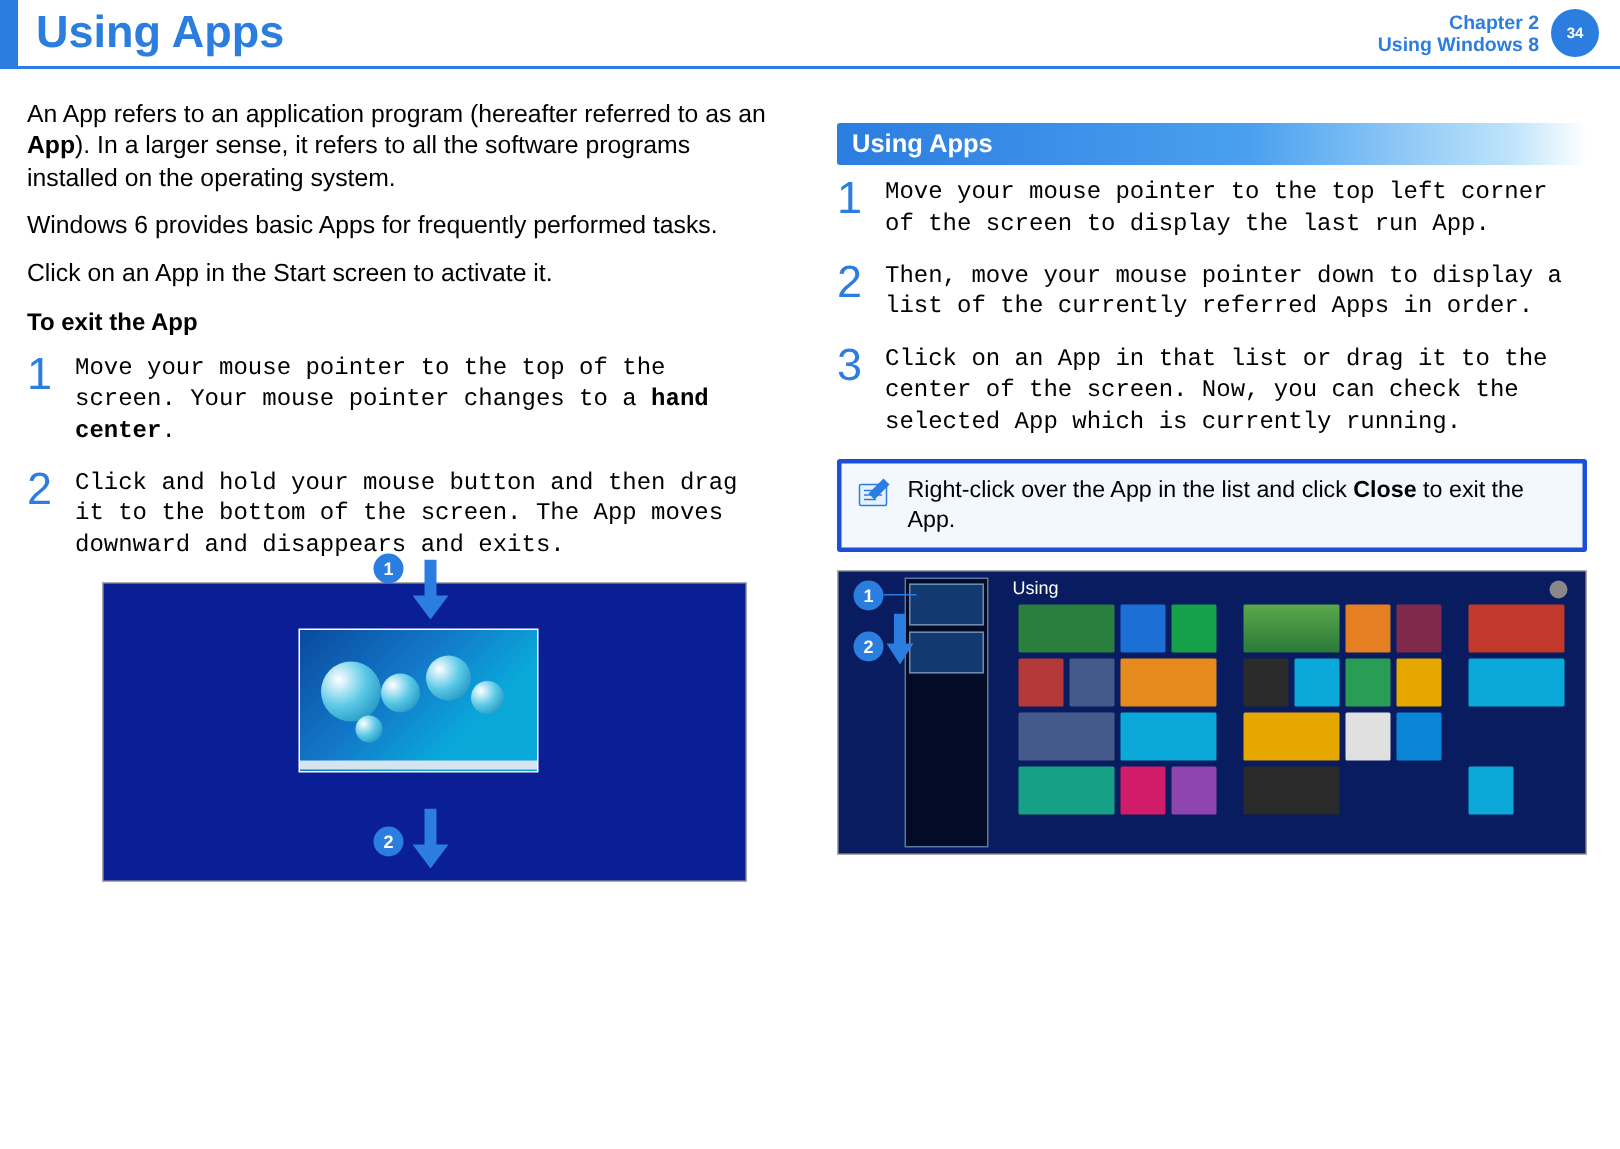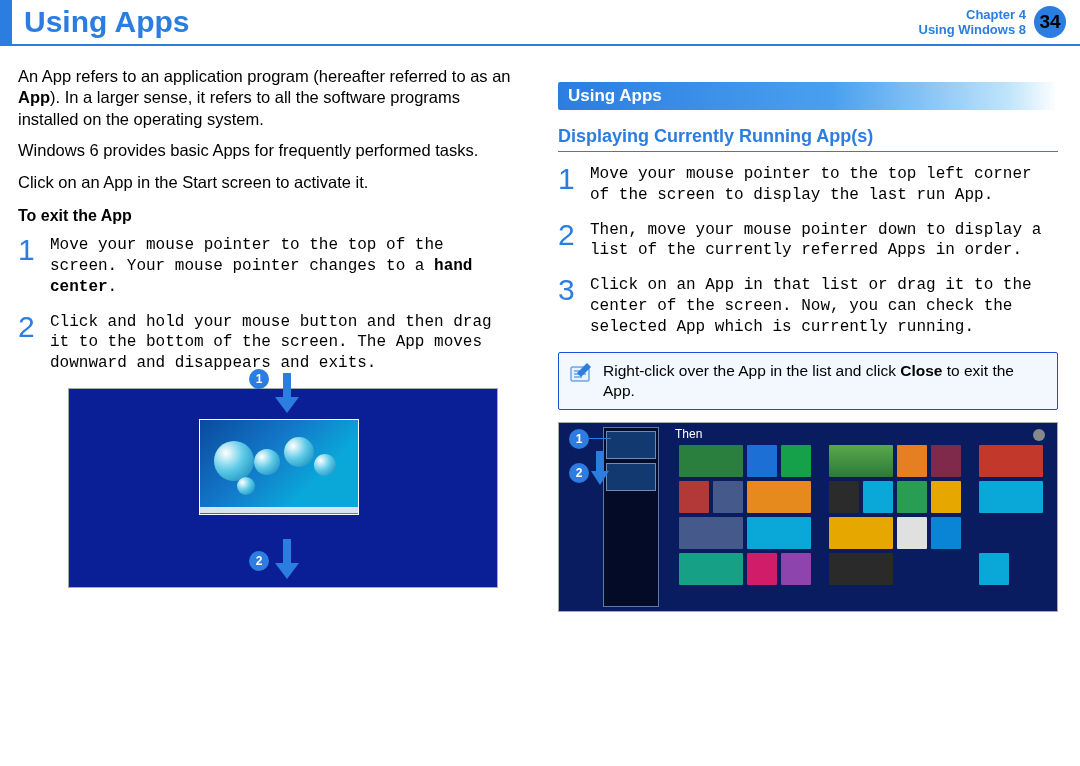--- a/index.html
+++ b/index.html
@@ -37,23 +37,23 @@
     align-items: center;
     color: #2b7de0;
     font-size: 13px;
     font-weight: bold;
   }
   .header-right-text { text-align: right; line-height: 15px; margin-right: 8px; }
   .page-badge {
     width: 32px; height: 32px;
     border-radius: 50%;
     background: #2b7de0;
-    color: #000000;
+    color: #ffffff;
     display: flex; align-items: center; justify-content: center;
-    font-size: 19px;
+    font-size: 10px;
   }
   .content {
     display: flex;
     padding: 20px 4px 10px 18px;
     gap: 40px;
   }
   .col { width: 500px; }
   .para { font-size: 16.5px; line-height: 1.3; margin-bottom: 10px; }
   .section-bar {
     height: 28px;
@@ -69,21 +69,21 @@
   .sub-title {
     color: #2b7de0; font-size: 18px; font-weight: bold;
     border-bottom: 1px solid #2b7de0; padding-bottom: 4px;
     margin: 16px 0 12px 0;
   }
   .bold-sub { font-weight: bold; font-size: 16px; margin: 14px 0 10px 0; }
   .step { display: flex; gap: 10px; margin-bottom: 14px; }
   .step-num { color: #2b7de0; font-size: 30px; font-weight: 300; line-height: 1; width: 22px; }
   .step-text { font-size: 16px; line-height: 1.3; flex: 1; font-family: Liberation Mono, monospace; }
   .tip-box {
-    border: 1px solid #1d4ed8;
+    border: 3px solid #1d4ed8;
     border-radius: 2px;
     background: #f2f8fd;
     padding: 8px 10px 8px 10px;
     display: flex;
     gap: 10px;
     font-size: 15.5px; line-height: 1.3;
     margin: 12px 0;
   }
   .tip-icon { width: 24px; height: 22px; flex-shrink: 0; }
   .illus1 {
@@ -123,21 +123,21 @@
   .avatar { position:absolute; right:12px; top:6px; width:12px; height:12px; border-radius:50%; background:#888; }
 </style>
 </head>
 <body>
 
 <div class="header">
   <div class="header-left-bar"></div>
   <div class="header-title">Using Apps</div>
   <div class="header-right">
     <div class="header-right-text">
-      <div>Chapter 4</div>
+      <div>Chapter 2</div>
       <div>Using Windows 8</div>
     </div>
     <div class="page-badge">34</div>
   </div>
 </div>
 
 <div class="content">
 
   <div class="col">
     <p class="para">
@@ -175,21 +175,20 @@
 
       <div class="illus1-lbl" style="left:180px; top:162px;">2</div>
       <svg class="arrow-svg" style="position:absolute; left:206px; top:150px;">
           <path d="M8 0 L16 0 L16 24 L24 24 L12 40 L0 24 L8 24 Z" fill="#2b7de0"></path>
         </svg>
     </div>
   </div>
 
   <div class="col">
     <div class="section-bar">Using Apps</div>
-    <div class="sub-title">Displaying Currently Running App(s)</div>
 
     <div class="step">
       <div class="step-num">1</div>
       <div class="step-text">Move your mouse pointer to the top left corner of the screen to display the last run App.</div>
     </div>
     <div class="step">
       <div class="step-num">2</div>
       <div class="step-text">Then, move your mouse pointer down to display a list of the currently referred Apps in order.</div>
     </div>
     <div class="step">
@@ -204,21 +203,21 @@
         <line x1="5" y1="13" x2="17" y2="13" stroke="#2b7de0"></line>
         <line x1="5" y1="16" x2="13" y2="16" stroke="#2b7de0"></line>
         <path d="M18 2 L22 6 L12 16 L8 12 Z" fill="#2b7de0"></path>
       </svg>
       <div>
         <span>Right-click over the App in the list and click </span><b>Close</b><span> to exit the App.</span>
       </div>
     </div>
 
     <div class="illus2">
-      <div class="start-text">Then</div>
+      <div class="start-text">Using</div>
       <div class="avatar"></div>
       <div class="thumb-col"></div>
       <div class="thumb" style="top:8px;"></div>
       <div class="thumb" style="top:40px;"></div>
 
       <div class="illus2-lbl" style="left:10px; top:6px;">1</div>
       <div style="position:absolute; left:30px; top:15px; width:22px; height:1px; background:#2b7de0;"></div>
 
       <div class="illus2-lbl" style="left:10px; top:40px;">2</div>
       <svg style="position:absolute; left:32px; top:28px; width:18px; height:34px;">

